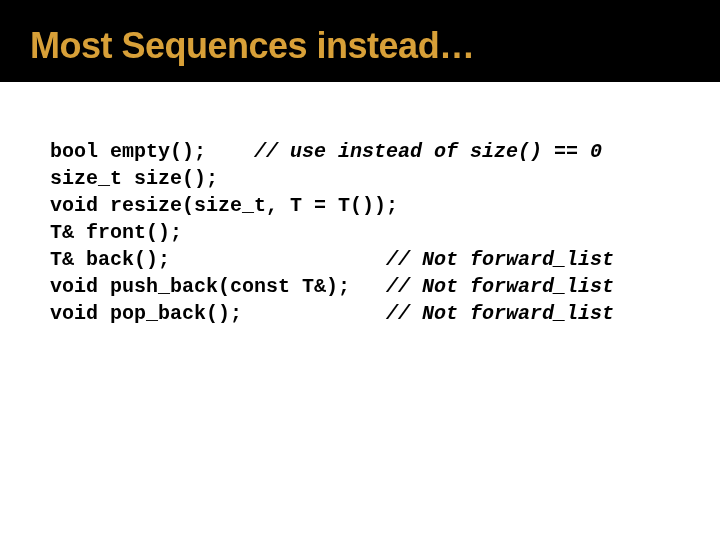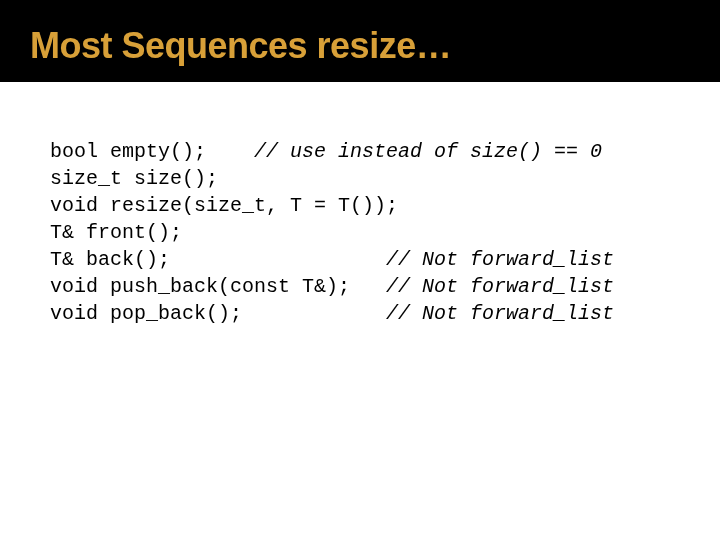--- a/index.html
+++ b/index.html
@@ -27,33 +27,33 @@
     color: #d8a038;
     font-size: 36px;
     font-weight: 700;
     letter-spacing: -0.5px;
     line-height: 1.0;
   }
   .code-block {
     padding: 56px 0 0 50px;
     font-family: "Courier New", Courier, monospace;
     font-size: 20px;
-    font-weight: normal;
+    font-weight: bold;
     color: #000000;
     line-height: 1.35;
     white-space: pre;
   }
   .code-line {
     display: block;
   }
   .comment {
     font-style: italic;
   }
 </style>
 </head>
 <body>
 
 <div class="slide">
   <div class="title-band">
-    <div class="title-text">Most Sequences resize…</div>
+    <div class="title-text">Most Sequences instead…</div>
   </div>
   <div class="code-block"><span class="code-line"><span>bool empty();    </span><span class="comment">// use instead of size() == 0</span></span><span class="code-line"><span>size_t size();</span><span class="comment"></span></span><span class="code-line"><span>void resize(size_t, T = T());</span><span class="comment"></span></span><span class="code-line"><span>T&amp; front();</span><span class="comment"></span></span><span class="code-line"><span>T&amp; back();                  </span><span class="comment">// Not forward_list</span></span><span class="code-line"><span>void push_back(const T&amp;);   </span><span class="comment">// Not forward_list</span></span><span class="code-line"><span>void pop_back();            </span><span class="comment">// Not forward_list</span></span></div>
 </div>
 
 </body></html>

